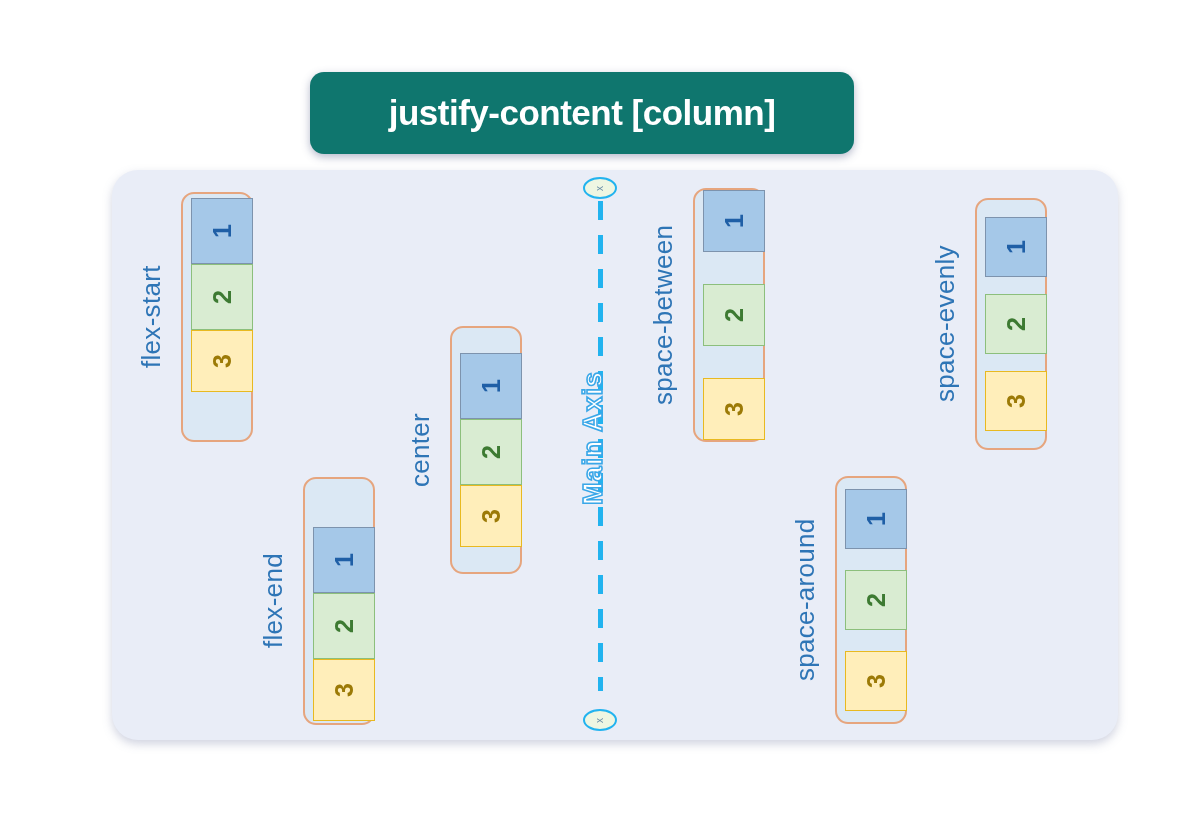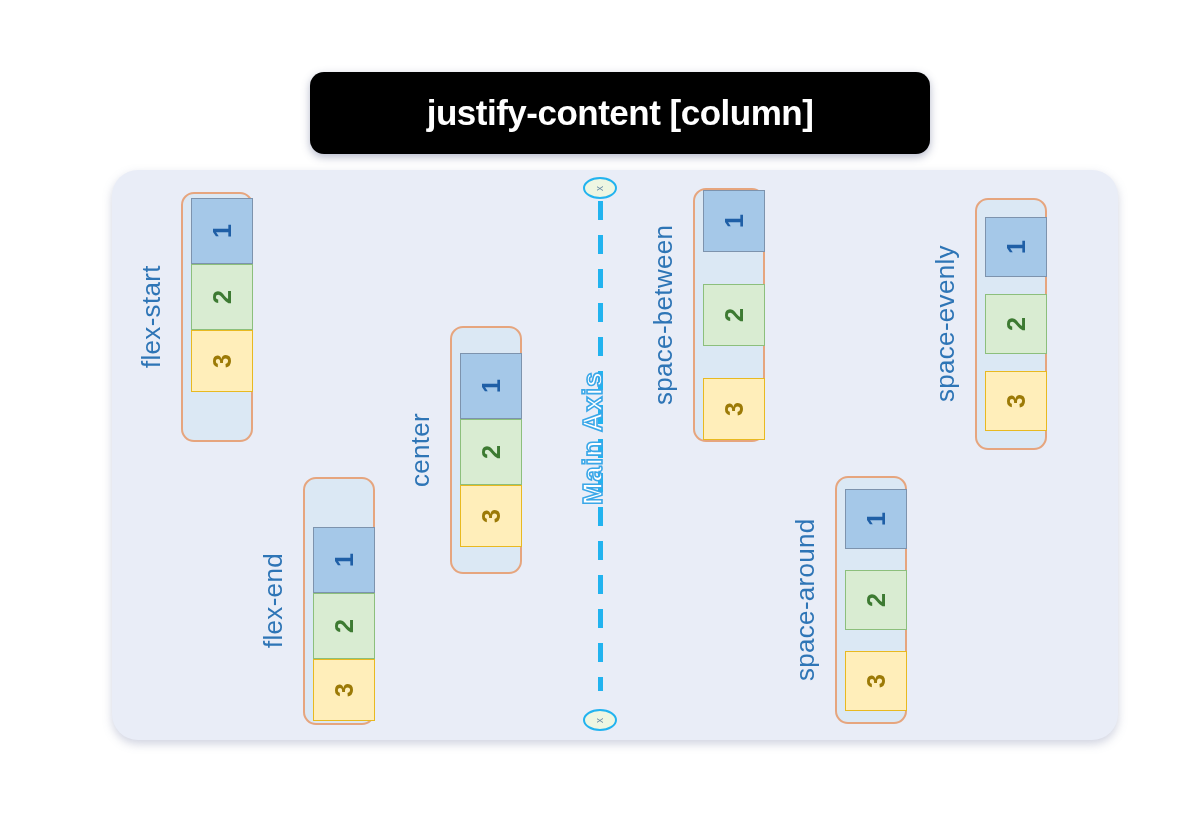--- a/index.html
+++ b/index.html
@@ -13,23 +13,23 @@
     position: relative;
     font-family: "Liberation Sans", sans-serif;
     overflow: hidden;
   }
 
   
   #title-banner {
     position: absolute;
     left: 310px;
     top: 72px;
-    width: 620px;
+    width: 544px;
     height: 82px;
-    background: #000000;
+    background: #0f766e;
     border-radius: 14px;
     box-shadow: 0 3px 8px rgba(90, 100, 140, 0.45);
     display: flex;
     align-items: center;
     justify-content: center;
   }
   #title-text {
     color: #ffffff;
     font-size: 35px;
     font-weight: bold;

